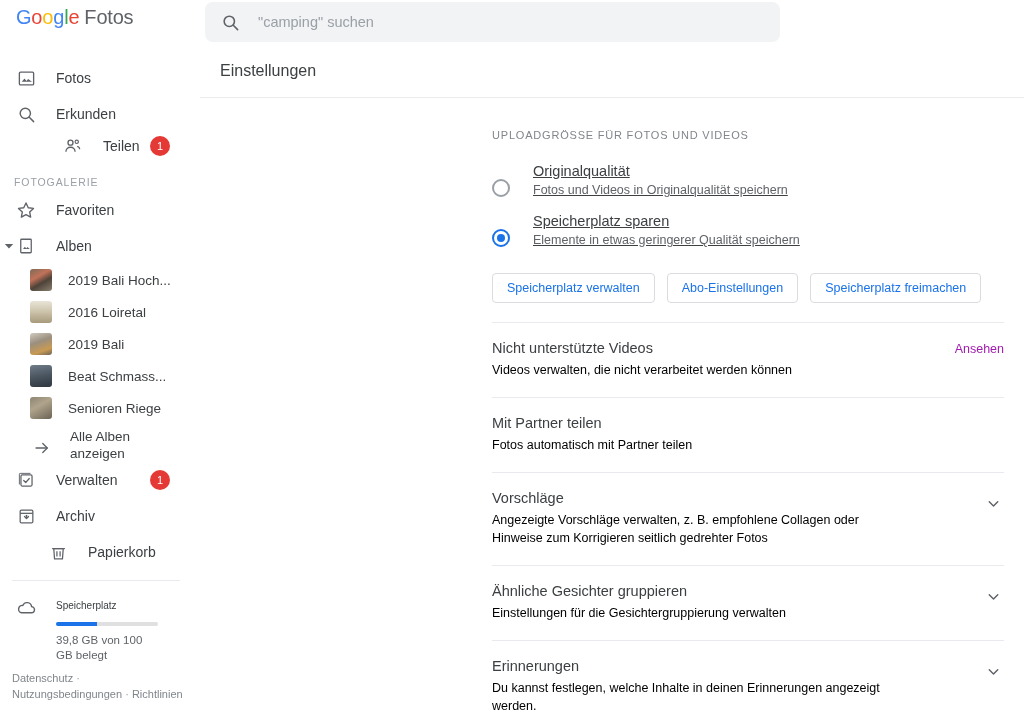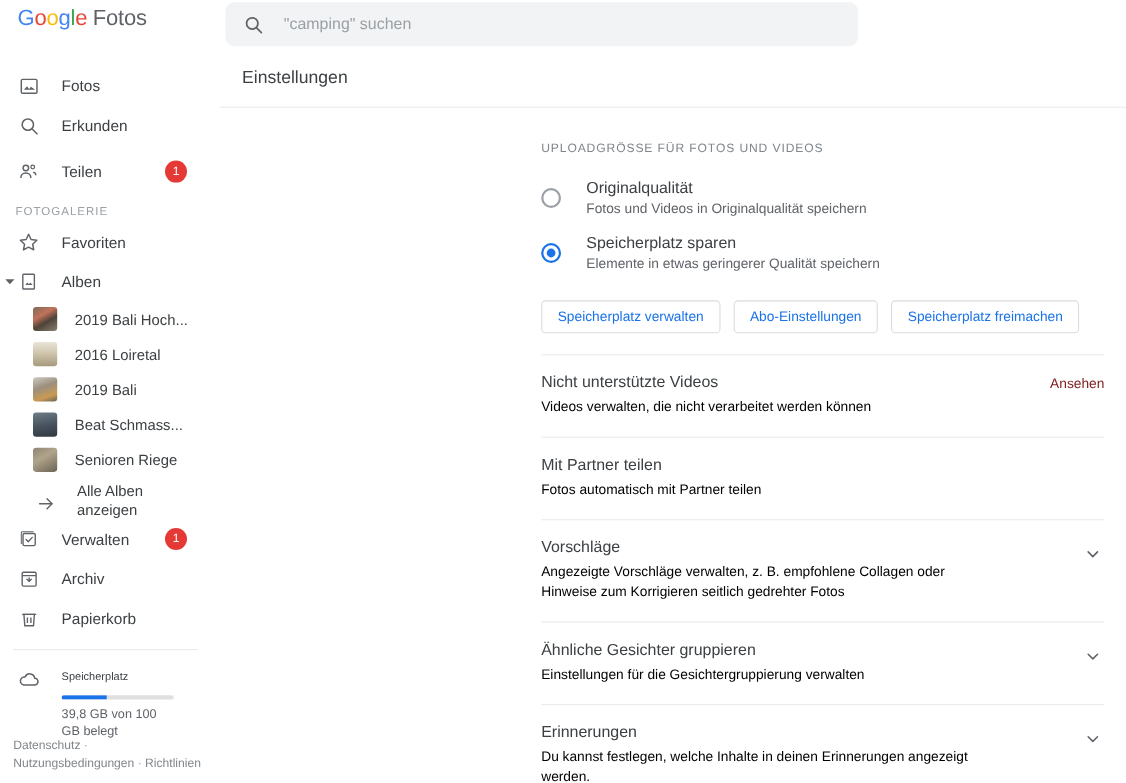--- a/index.html
+++ b/index.html
@@ -187,22 +187,22 @@
     left: 292px; top: 54px;
     width: 512px;
   }
   .upload-caption {
     margin-top: 31px;
     font-size: 11px;
     letter-spacing: 0.8px;
     color: #80868b;
   }
   .radio-row {
-    display: flex; align-items: flex-start;
-    margin-top: 22px; cursor: pointer;
+    display: flex; align-items: flex-end;
+    margin-top: 22px; cursor: pointer; text-decoration: underline;
   }
   .radio {
     width: 18px; height: 18px;
     border-radius: 50%;
     border: 2px solid #9aa0a6;
     margin-top: 8px;
     flex: none;
     position: relative;
   }
   .radio.checked { border-color: #1a73e8; }
@@ -243,21 +243,21 @@
   .setting-row.last { border-bottom: 1px solid #e8eaed; }
   .setting-main { flex: 1; padding-right: 30px; }
   .setting-title { font-size: 14.5px; color: #3c4043; }
   .setting-sub {
     margin-top: 5px;
     font-size: 12.5px; line-height: 18px;
     color: #000000;
     max-width: 420px;
   }
   .setting-action {
-    color: #7f1d1d;
+    color: #a21caf;
     font-size: 12.5px;
     cursor: pointer;
     margin-top: 2px;
     white-space: nowrap;
   }
   .chev {
     width: 22px; height: 22px;
     display: flex; align-items: center; justify-content: center;
     color: #5f6368;
     cursor: pointer;
@@ -299,21 +299,21 @@
     <div class="nav-item" style="margin-top:4px;">
       <span class="ico">
         <svg width="19" height="19" viewBox="0 0 24 24" fill="none" stroke="#5f6368" stroke-width="1.8">
           <circle cx="10.5" cy="10.5" r="6.5"></circle>
             <line x1="15.5" y1="15.5" x2="21" y2="21" stroke-linecap="round"></line>
         </svg>
       </span>
       <span class="lbl">Erkunden</span>
     </div>
 
-    <div class="nav-item" style="margin-top:10px;">
+    <div class="nav-item" style="margin-top:0;padding-left:47px;">
       <span class="ico">
         <svg width="20" height="20" viewBox="0 0 24 24" fill="none" stroke="#5f6368" stroke-width="1.6">
           <circle cx="9" cy="8" r="3"></circle>
           <path d="M3.5 19c0-3.3 2.5-5.5 5.5-5.5s5.5 2.2 5.5 5.5"></path>
           <circle cx="16.5" cy="7" r="2" stroke-width="1.4"></circle>
           <path d="M17 12.5c1.8.4 3 1.8 3 3.5" stroke-width="1.4"></path>
         </svg>
       </span>
       <span class="lbl">Teilen</span>
       <span class="badge">1</span>
@@ -397,21 +397,21 @@
         <svg width="19" height="19" viewBox="0 0 24 24" fill="none" stroke="#5f6368" stroke-width="1.6">
           <rect x="4" y="4" width="16" height="16" rx="1.5"></rect>
           <line x1="4" y1="8" x2="20" y2="8"></line>
           <polyline points="9.5,12 12,14.5 14.5,12" stroke-linecap="round" stroke-linejoin="round"></polyline>
           <line x1="12" y1="10.5" x2="12" y2="14.5" stroke-linecap="round"></line>
         </svg>
       </span>
       <span class="lbl">Archiv</span>
     </div>
 
-    <div class="nav-item" style="margin-top:4px;">
+    <div class="nav-item" style="margin-top:4px;padding-left:32px;">
       <span class="ico">
         <svg width="19" height="19" viewBox="0 0 24 24" fill="none" stroke="#5f6368" stroke-width="1.6">
           <path d="M6 7h12l-1 13H7L6 7z"></path>
           <line x1="4.5" y1="7" x2="19.5" y2="7" stroke-linecap="round"></line>
           <line x1="10" y1="10.5" x2="10" y2="17"></line>
           <line x1="14" y1="10.5" x2="14" y2="17"></line>
         </svg>
       </span>
       <span class="lbl">Papierkorb</span>
     </div>

